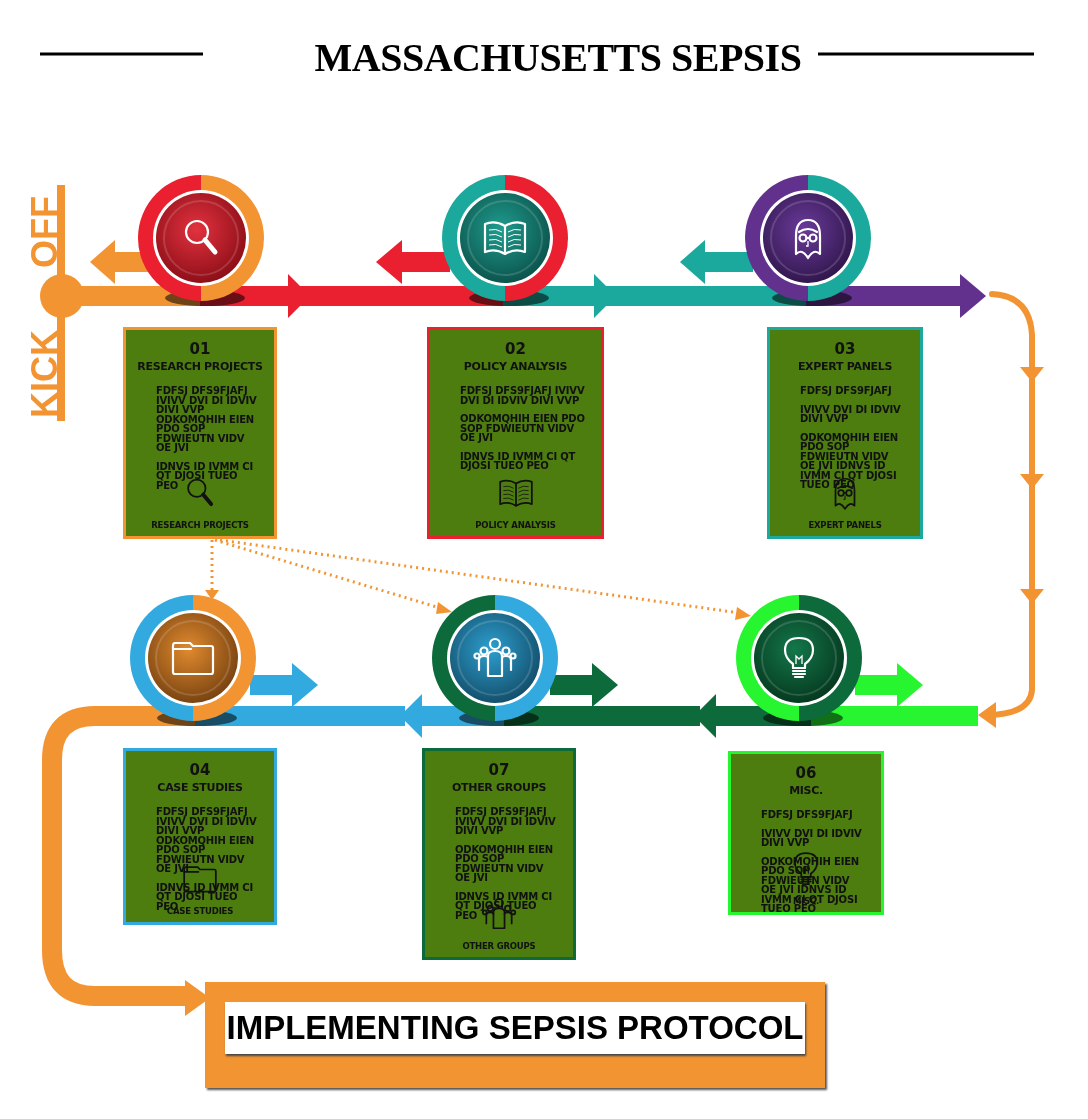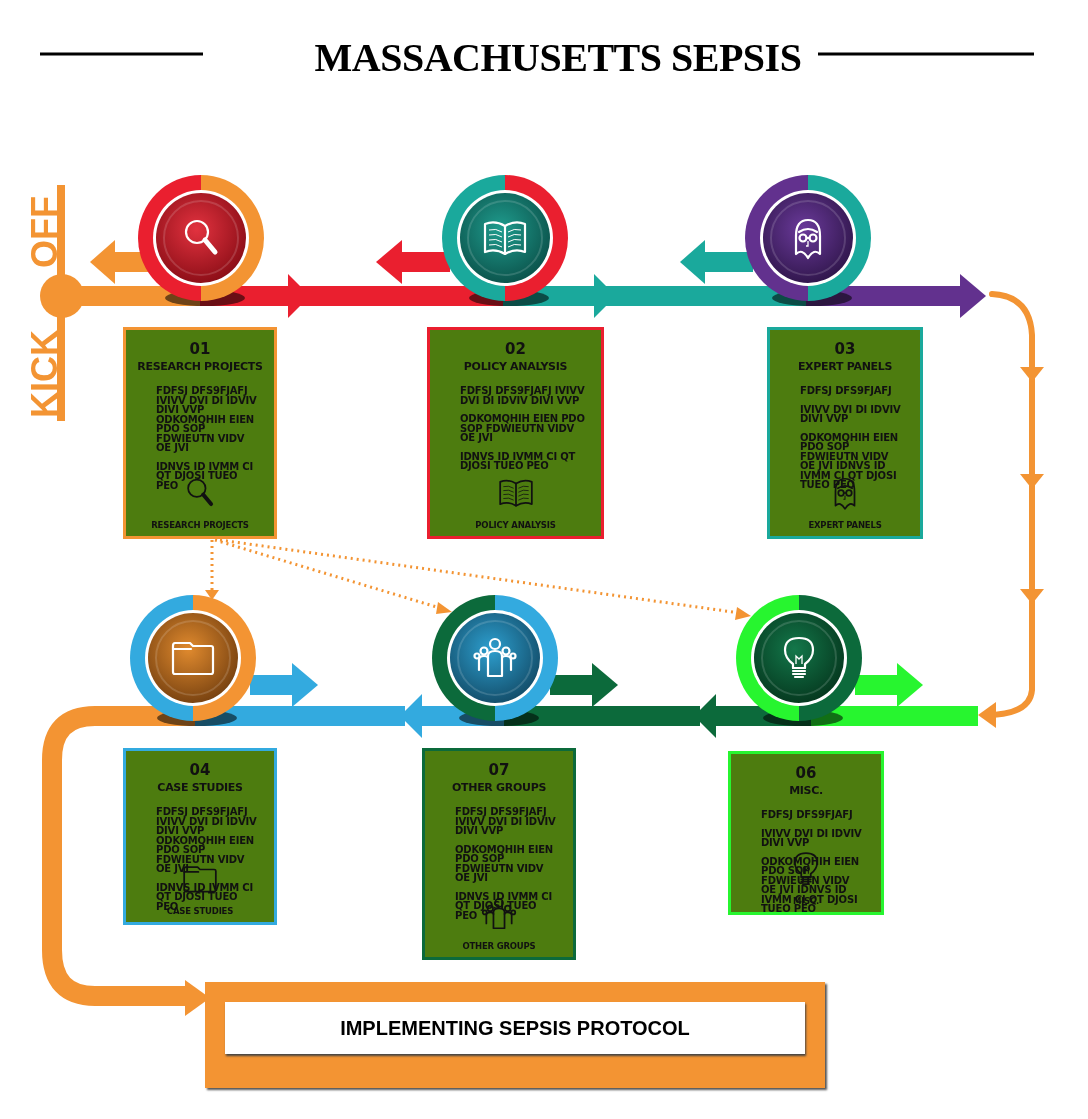--- a/index.html
+++ b/index.html
@@ -7,21 +7,21 @@
   #stage{position:absolute;left:0;top:0;width:1088px;height:1119px;}
   .title{position:absolute;left:14px;width:1088px;text-align:center;font-family:Liberation Serif, serif;font-weight:bold;color:#000;font-size:40px;letter-spacing:-0.5px;}
   .card{position:absolute;background:#4d7c0f;border:3px solid #999;box-sizing:border-box;font-family:"DejaVu Sans",sans-serif;color:#111;}
   .card .num{position:absolute;left:0;right:0;top:10px;text-align:center;font-weight:bold;font-size:15px;}
   .card .head{position:absolute;left:0;right:0;top:30px;text-align:center;font-weight:bold;font-size:11px;letter-spacing:-0.3px;}
   .card .body{position:absolute;left:30px;right:14px;top:56px;font-size:10px;font-weight:bold;line-height:9.5px;letter-spacing:-0.2px;}
   .card .body p{margin:0 0 9px 0;}
   .card .foot{position:absolute;left:0;right:0;bottom:6px;text-align:center;font-weight:bold;font-size:8.5px;letter-spacing:-0.2px;}
   .card .ico{position:absolute;left:50%;transform:translateX(-50%);bottom:20px;}
   .final{position:absolute;left:205px;top:982px;width:620px;height:106px;background:#f39433;box-sizing:border-box;box-shadow:2px 2px 2px #555;}
-  .final .inner{position:absolute;left:20px;top:20px;right:20px;height:52px;background:#fff;box-shadow:1px 2px 2px #444;display:flex;align-items:center;justify-content:center;font-family:"Liberation Sans",sans-serif;font-weight:bold;font-size:20px;color:#000;}
+  .final .inner{position:absolute;left:20px;top:20px;right:20px;height:52px;background:#fff;box-shadow:1px 2px 2px #444;display:flex;align-items:center;justify-content:center;font-family:"Liberation Sans",sans-serif;font-weight:bold;font-size:33px;color:#000;}
   .kick{position:absolute;font-family:"Liberation Sans",sans-serif;font-weight:bold;color:#f39433;font-size:36px;transform-origin:left top;transform:rotate(-90deg);white-space:nowrap;}
 </style>
 </head>
 <body>
 
 <div id="stage">
 
   <svg style="position:absolute;left:0;top:0" width="1088" height="140">
     <line x1="40" y1="54" x2="203" y2="54" stroke="#000" stroke-width="3"></line>
     <line x1="818" y1="54" x2="1034" y2="54" stroke="#000" stroke-width="3"></line>

